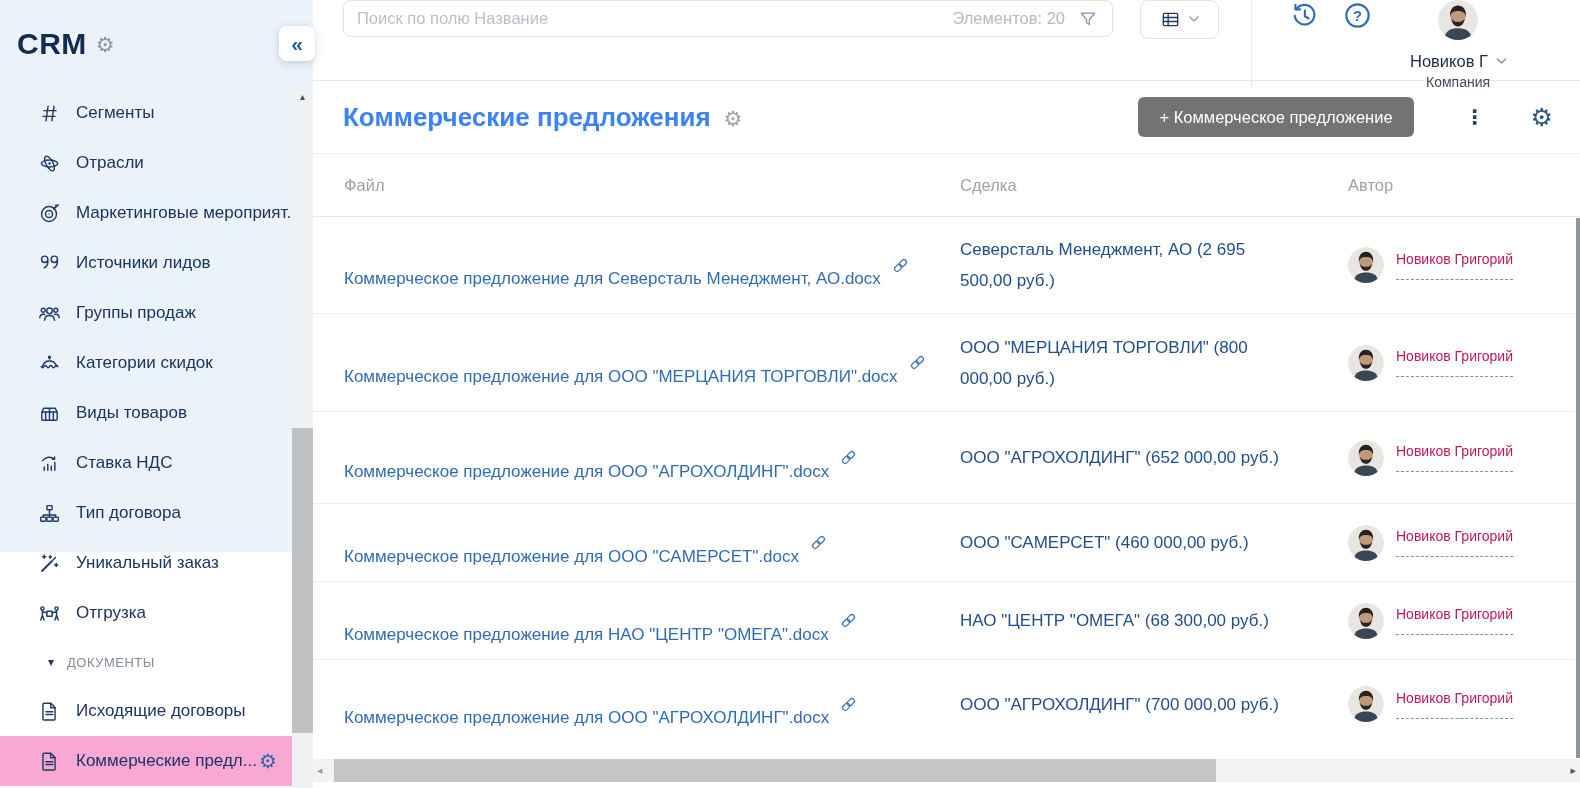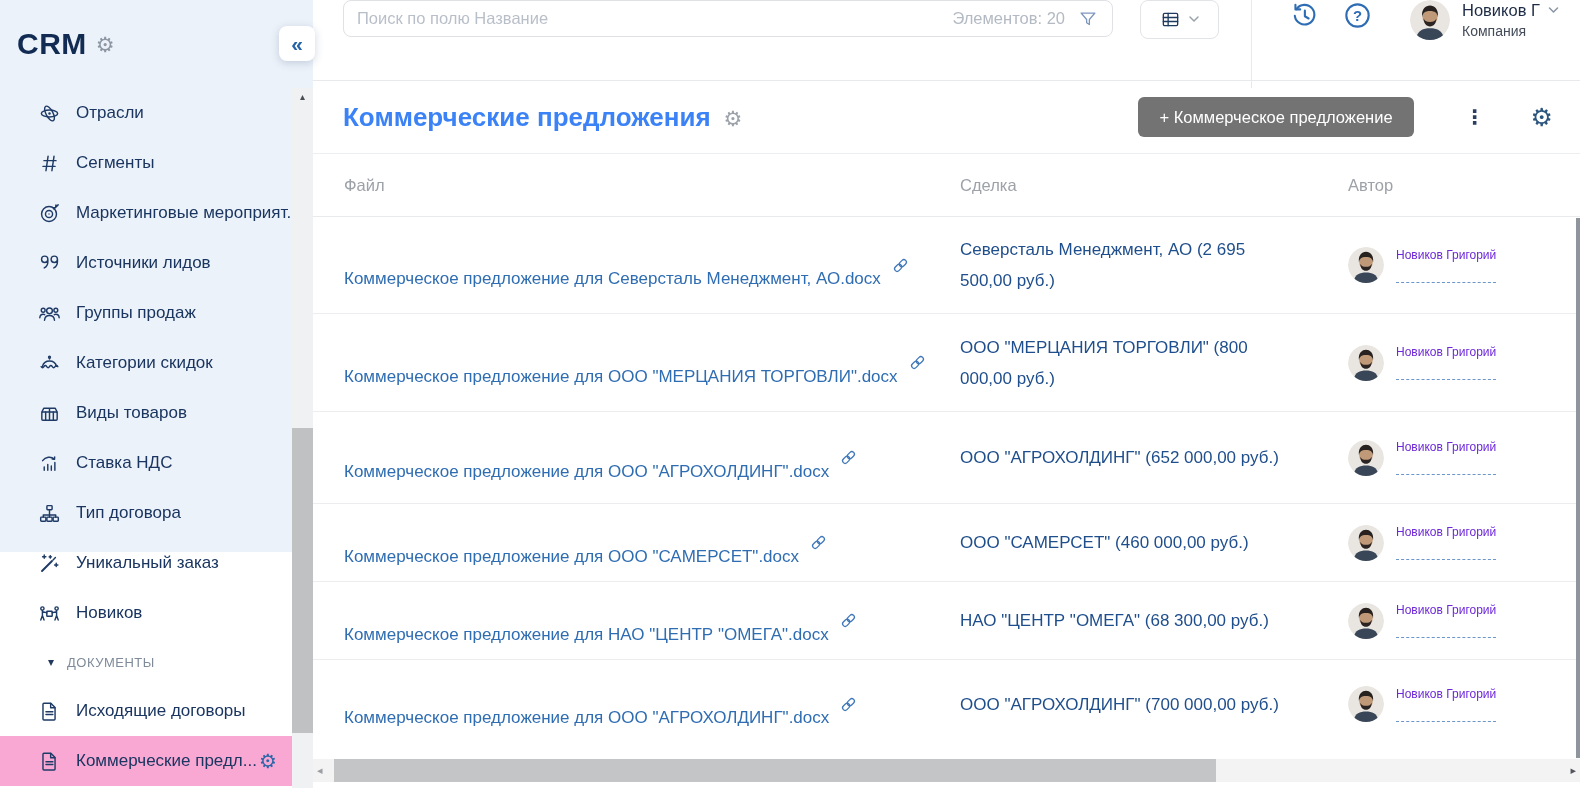--- a/index.html
+++ b/index.html
@@ -44,27 +44,27 @@
   .funnel-icon svg { width:22px; height:22px; display:block; cursor:pointer; }
   .view-btn { margin-left:27px; width:79px; height:39px; border:1px solid #e2e4e8; border-radius:8px;
               background:#fff; display:flex; align-items:center; justify-content:center; gap:8px; cursor:pointer; }
   .view-btn svg.tbl { width:21px; height:21px; color:#1e3a5f; }
   .view-btn svg.chv { width:10px; height:7px; color:#9aa2ad; }
   .tb-divider { width:1px; height:88px; background:#e7e9ec; margin-left:32px; }
   .icon-btn { cursor:pointer; color:#2e6cb4; }
   .icon-btn svg { width:31px; height:31px; display:block; }
   .history-btn { margin-left:37px; }
   .help-btn { margin-left:22px; }
-  .user { display:flex; align-items:center; margin-left:37px; gap:12px; cursor:pointer; }
+  .user { display:flex; align-items:center; margin-left:37px; gap:12px; cursor:pointer;flex-direction:column; }
   .avatar { border-radius:50%; overflow:hidden; display:block; }
   .user .avatar { width:40px; height:40px; }
   .user-name-row { display:flex; align-items:center; gap:8px; }
   .user-name { font-size:16.5px; color:#1d2b45; }
   .user-chv svg { width:11px; height:7px; color:#8a94a3; display:block; }
-  .user-company { font-size:14px; color:#434b59; margin-top:3px; }
+  .user-company { font-size:14px; color:#434b59; margin-top:3px;margin-left:16px; }
 
   .page-head { height:72px; display:flex; align-items:center; padding:0 27px 0 30px; }
   .page-title { font-size:26px; font-weight:600; color:#3b82f6; }
   .gear-title { font-size:21px; color:#9ba2aa; margin-left:13px; margin-top:4px; cursor:pointer; }
   .ph-spacer { flex:1; }
   .add-btn { height:40px; padding:0 21px; background:#737373; color:#fff; border:none; border-radius:6px;
              font-size:16.5px; font-family:"Liberation Sans", sans-serif; cursor:pointer; }
   .kebab { margin-left:51px; color:#2b3d60; font-size:20px; font-weight:bold; cursor:pointer;
            font-family:"DejaVu Sans", sans-serif; }
   .gear-page { font-size:25px; color:#2d567f; margin-left:46px; cursor:pointer; }
@@ -75,21 +75,21 @@
   .row:last-child { border-bottom:none; }
   .row-1 { height:97px; } .row-2 { height:98px; } .row-3 { height:92px; }
   .row-4 { height:78px; } .row-5 { height:78px; } .row-6 { height:88px; }
   .cell-file { display:flex; align-items:center; }
   .file-link { color:#2f6db3; font-size:17px; white-space:nowrap; cursor:pointer; text-decoration:none;margin-top:28px; }
   .chain-icon { margin-left:10px; color:#3f77b8; cursor:pointer; }
   .chain-icon svg { width:19px; height:19px; display:block; }
   .cell-deal { color:#1f4e8c; font-size:17px; line-height:31px; max-width:360px; }
   .cell-author { display:flex; align-items:center; gap:12px; }
   .cell-author .avatar { width:36px; height:36px; flex:0 0 36px; }
-  .author-link { color:#6d28d9; font-size:12px; border-bottom:1px dashed #6b95cd; padding-bottom:20px;
+  .author-link { color:#be185d; font-size:14px; border-bottom:1px dashed #6b95cd; padding-bottom:12px;
                  white-space:nowrap; cursor:pointer; }
 
   
   .hscroll { position:absolute; left:0; bottom:6px; width:1267px; height:23px; background:#f3f3f4; }
   .hs-left { position:absolute; left:4px; top:0; line-height:23px; color:#9b9ea3; font-size:11px; cursor:pointer; }
   .hs-thumb { position:absolute; left:21px; top:0; width:882px; height:23px; background:#c4c5c7; cursor:pointer; }
   .hs-right { position:absolute; right:4px; top:0; line-height:23px; color:#515459; font-size:11px; cursor:pointer; }
 
   .right-scroll { position:absolute; right:0; top:218px; width:4px; height:540px; background:#8f959c; cursor:pointer; }
 
@@ -103,34 +103,34 @@
   <aside class="sidebar">
     <div class="sidebar-header">
       <span class="logo">CRM</span>
       <span class="gear gear-crm">⚙</span>
     </div>
 
     <nav>
       <div class="menu-item">
         <span class="mi-icon">
           <svg class="stroke" viewBox="0 0 24 24">
+              <path d="M6.2 9h12.6M5.2 15h12.6M10.5 4.5 8.3 19.5M16.7 4.5l-2.2 15"></path>
+            </svg>
+        </span>
+        <span class="mi-label">Сегменты</span>
+      </div>
+      <div class="menu-item">
+        <span class="mi-icon">
+          <svg class="stroke" viewBox="0 0 24 24">
               <circle cx="12" cy="12" r="1.3" fill="currentColor" stroke="none"></circle>
               <ellipse cx="12" cy="12" rx="8.5" ry="3.6"></ellipse>
               <ellipse cx="12" cy="12" rx="8.5" ry="3.6" transform="rotate(62 12 12)"></ellipse>
             </svg>
         </span>
         <span class="mi-label">Отрасли</span>
-      </div>
-      <div class="menu-item">
-        <span class="mi-icon">
-          <svg class="stroke" viewBox="0 0 24 24">
-              <path d="M6.2 9h12.6M5.2 15h12.6M10.5 4.5 8.3 19.5M16.7 4.5l-2.2 15"></path>
-            </svg>
-        </span>
-        <span class="mi-label">Сегменты</span>
       </div>
       <div class="menu-item">
         <span class="mi-icon">
           <svg class="stroke" viewBox="0 0 24 24">
               <circle cx="11.5" cy="12.5" r="7.8"></circle>
               <circle cx="11.5" cy="12.5" r="3.7"></circle>
               <circle cx="11.5" cy="12.5" r=".7" fill="currentColor" stroke="none"></circle>
               <path d="M16.6 7.4 21 3M18.7 3.2l-.3 2.5-2.5.3"></path>
             </svg>
         </span>
@@ -212,21 +212,21 @@
       </div>
       <div class="menu-item">
         <span class="mi-icon">
           <svg class="stroke" viewBox="0 0 24 24">
               <circle cx="4.6" cy="6.8" r="1.7"></circle>
               <circle cx="19.4" cy="6.8" r="1.7"></circle>
               <rect x="9.2" y="9.6" width="5.6" height="5.2" rx=".5"></rect>
               <path d="M4.6 8.8v5.4l-1.7 4.6M4.6 14.2l1.7 4.6M4.6 10l4.6 1.2M19.4 8.8v5.4l1.7 4.6M19.4 14.2l-1.7 4.6M19.4 10l-4.6 1.2"></path>
             </svg>
         </span>
-        <span class="mi-label">Новиков</span>
+        <span class="mi-label">Отгрузка</span>
       </div>
 
       <div class="menu-section">
         <span class="tri">▾</span>
         <span class="sec-label">ДОКУМЕНТЫ</span>
       </div>
 
       <div class="menu-item">
         <span class="mi-icon">
           <svg class="stroke" viewBox="0 0 24 24">

